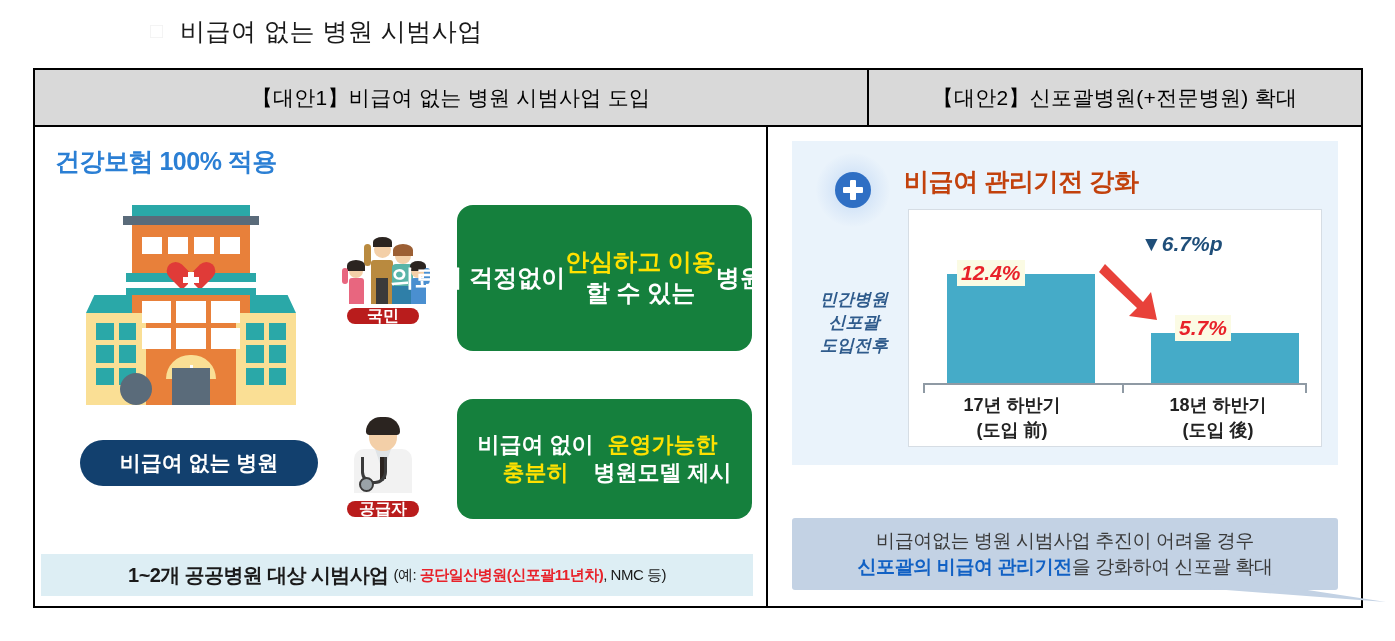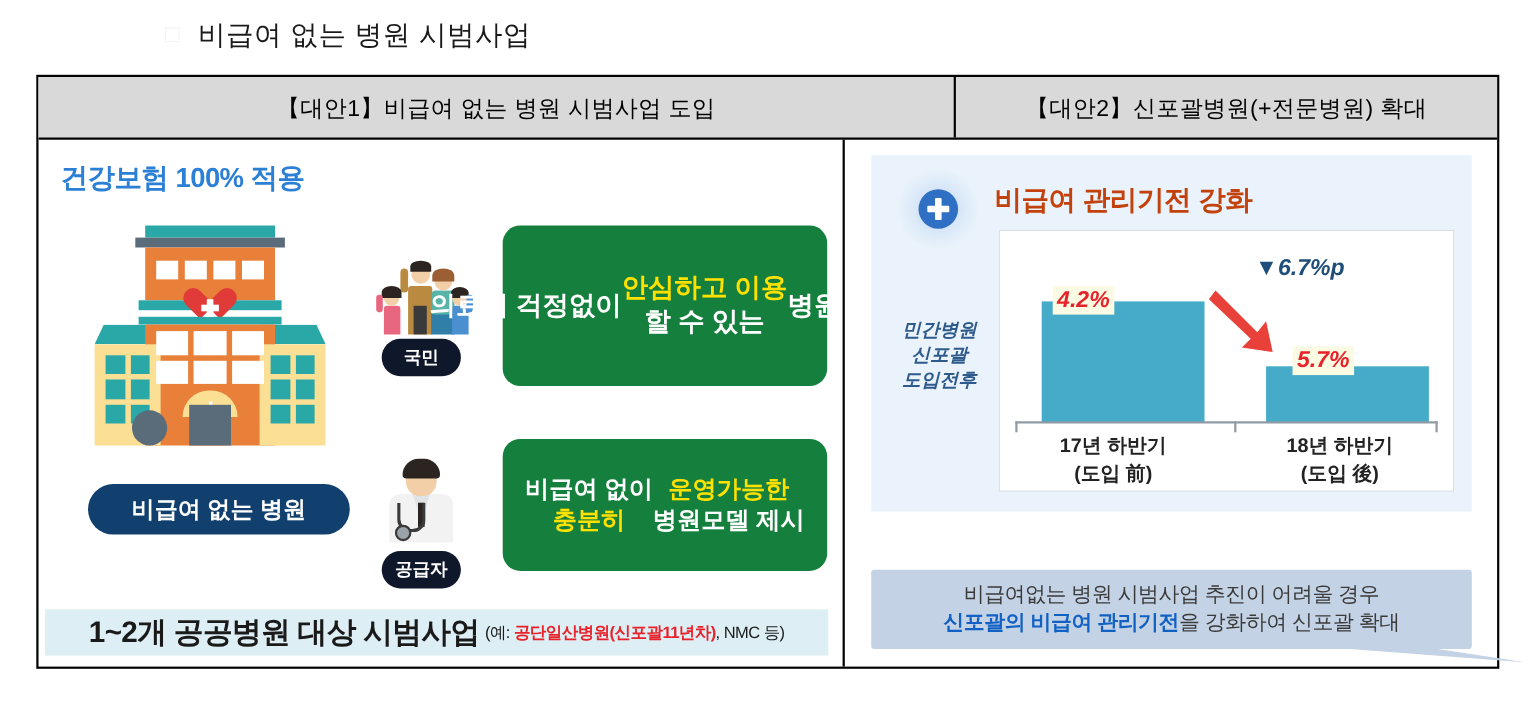--- a/index.html
+++ b/index.html
@@ -213,21 +213,21 @@
   
   .bottom-strip {
     position: absolute;
     left: 6px; bottom: 10px;
     width: 712px; height: 42px;
     background: #ddeef4;
     display: flex; align-items: center; justify-content: center;
     white-space: nowrap;
   }
   .bs-main {
-    font-size: 27px; font-weight: bold; color: #1a1a1a;
+    font-size: 20px; font-weight: bold; color: #1a1a1a;
     letter-spacing: -0.6px;
   }
   .bs-paren {
     font-size: 15px; color: #1a1a1a; margin-left: 5px;
     letter-spacing: -0.5px;
   }
   .bs-red {
     color: #e8222a; font-weight: bold;
   }
 
@@ -235,22 +235,22 @@
   .persona {
     position: absolute;
     width: 100px;
     display: flex; flex-direction: column; align-items: center;
   }
   .persona.citizen  { left: 298px; top: 85px; }
   .persona.provider { left: 298px; top: 278px; }
   .persona-art { width: 92px; height: 92px; position: relative; }
   .pill-role {
     margin-top: 4px;
-    width: 72px; height: 34px;
-    background: #0f172a; color: #ffffff;
+    width: 72px; height: 16px;
+    background: #b91c1c; color: #ffffff;
     border-radius: 20px;
     display: flex; align-items: center; justify-content: center;
     font-size: 16px; font-weight: bold;
   }
 
   
   .fam { position: absolute; bottom: 0; }
   .fam .head { position: absolute; border-radius: 50%; }
   .fam .body { position: absolute; border-radius: 3px 3px 0 0; }
   .fam .hair { position: absolute; border-radius: 50% 50% 0 0; }
@@ -597,21 +597,21 @@
             <div>신포괄</div>
             <div>도입전후</div>
           </div>
 
           <div class="chart">
             <div class="plot">
 
               <div class="bar b1"></div>
               <div class="bar b2"></div>
 
-              <div class="dlabel d1">4.2%</div>
+              <div class="dlabel d1">12.4%</div>
               <div class="dlabel d2">5.7%</div>
 
               <div class="delta">▼6.7%p</div>
 
               <svg class="arrow-red" viewBox="0 0 72 72">
                 <path d="M6 6 L44 44 L52 34 L58 62 L30 58 L38 50 L0 14 Z" fill="#e8413a"></path>
               </svg>
             </div>
 
             <div class="axis-line"></div>

